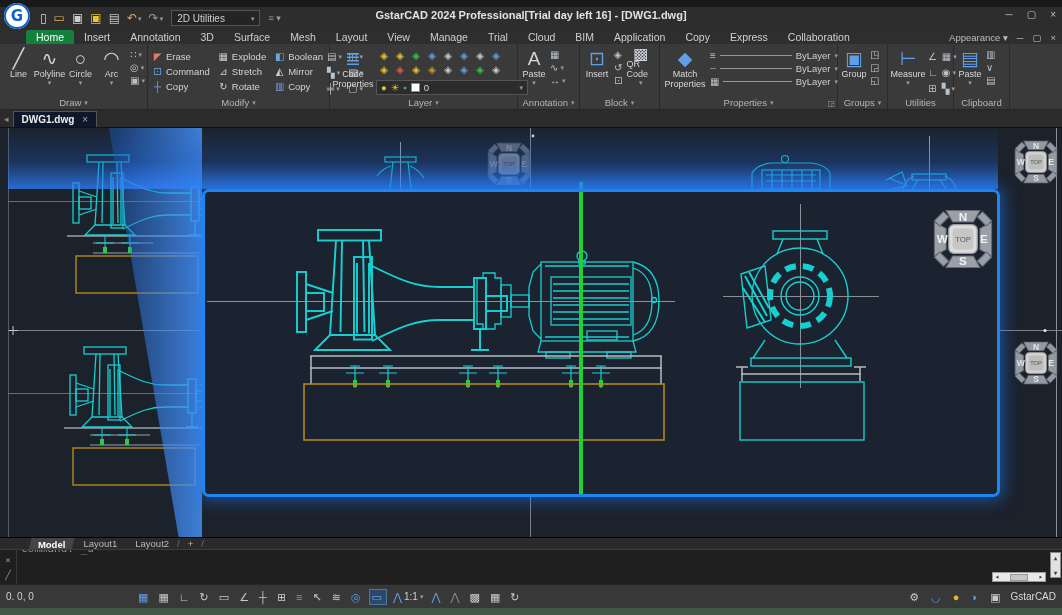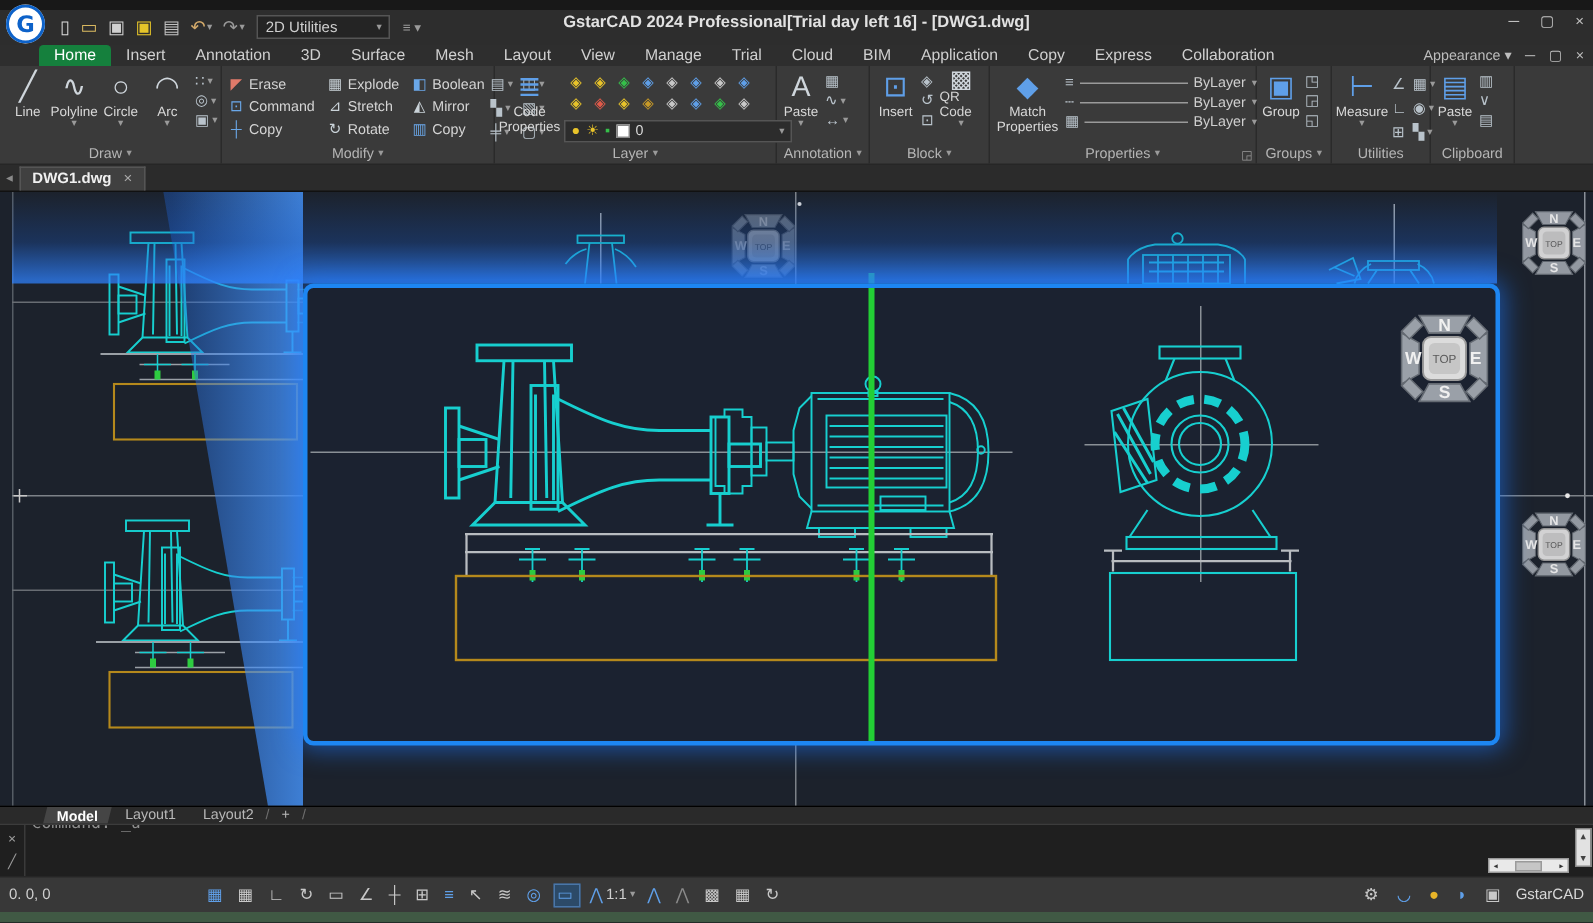--- a/index.html
+++ b/index.html
@@ -50,21 +50,21 @@
 .prow{display:flex;align-items:center;gap:4px;font-size:9.5px;color:#cfcfcf;width:128px;}
 .prow .pline{flex:1;height:0;border-top:1px solid #9a9a9a;}
 .prow .g{color:#b9c3cb;font-size:10px;}
 .qr{display:flex;flex-direction:column;align-items:center;color:#d4d4d4;font-size:9px;line-height:10px;padding-top:2px;}
 .qr .g{font-size:16px;color:#cfd6dc;}
 .launcher{position:absolute;right:2px;bottom:1px;color:#9a9a9a;font-size:8px;}
 
 
 .doctabs{height:18px;background:#2b2b2b;display:flex;align-items:flex-end;border-bottom:1px solid #111;}
 .dt-nav{color:#8a8a8a;font-size:9px;padding:0 4px 3px 4px;}
-.dtab{background:#404040;border:1px solid #555;border-bottom:none;color:#f0f0f0;font-size:10px;font-weight:bold;display:flex;align-items:center;gap:8px;padding:2px 8px;height:16px;}
+.dtab{background:#0f172a;border:1px solid #555;border-bottom:none;color:#f0f0f0;font-size:10px;font-weight:bold;display:flex;align-items:center;gap:8px;padding:2px 8px;height:16px;}
 .dtab .x{color:#aaa;font-weight:normal;}
 
 
 .canvas{position:relative;height:410px;background:#1c222c;overflow:hidden;}
 .bg-svg{position:absolute;left:0;top:0;}
 .glow-top{position:absolute;left:8px;top:0;width:990px;height:61px;pointer-events:none;
  background:linear-gradient(to bottom,rgba(20,50,90,0) 0%,rgba(25,90,200,.30) 55%,rgba(47,130,255,.72) 96%);}
 .glow-left{position:absolute;left:8px;top:0;width:194px;height:410px;pointer-events:none;
  background:linear-gradient(to right,rgba(25,90,200,0) 0%,rgba(30,100,215,.38) 55%,rgba(70,150,255,.8) 100%);
  clip-path:polygon(52% 0,100% 0,100% 100%,88% 100%);}

